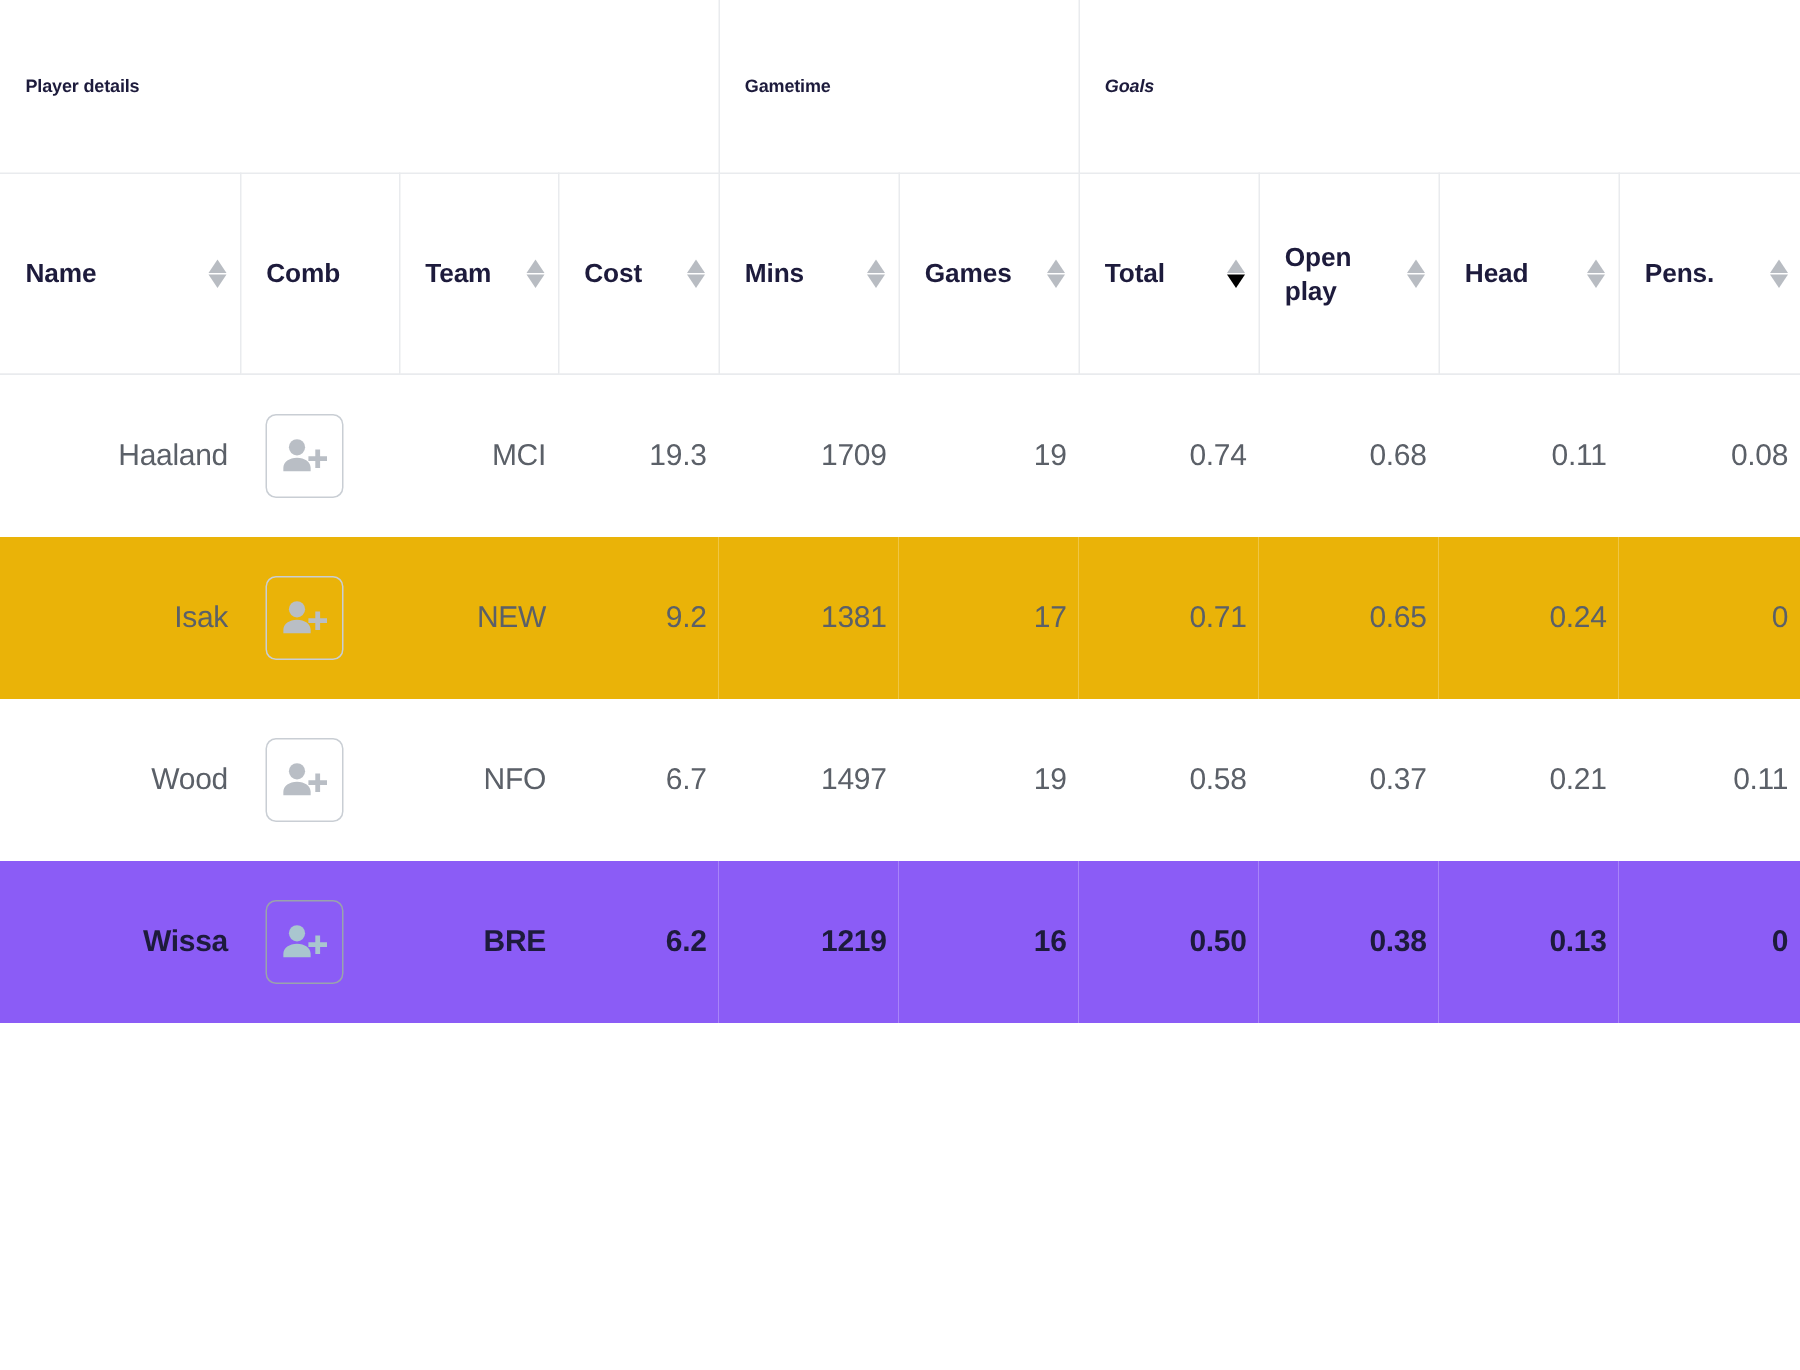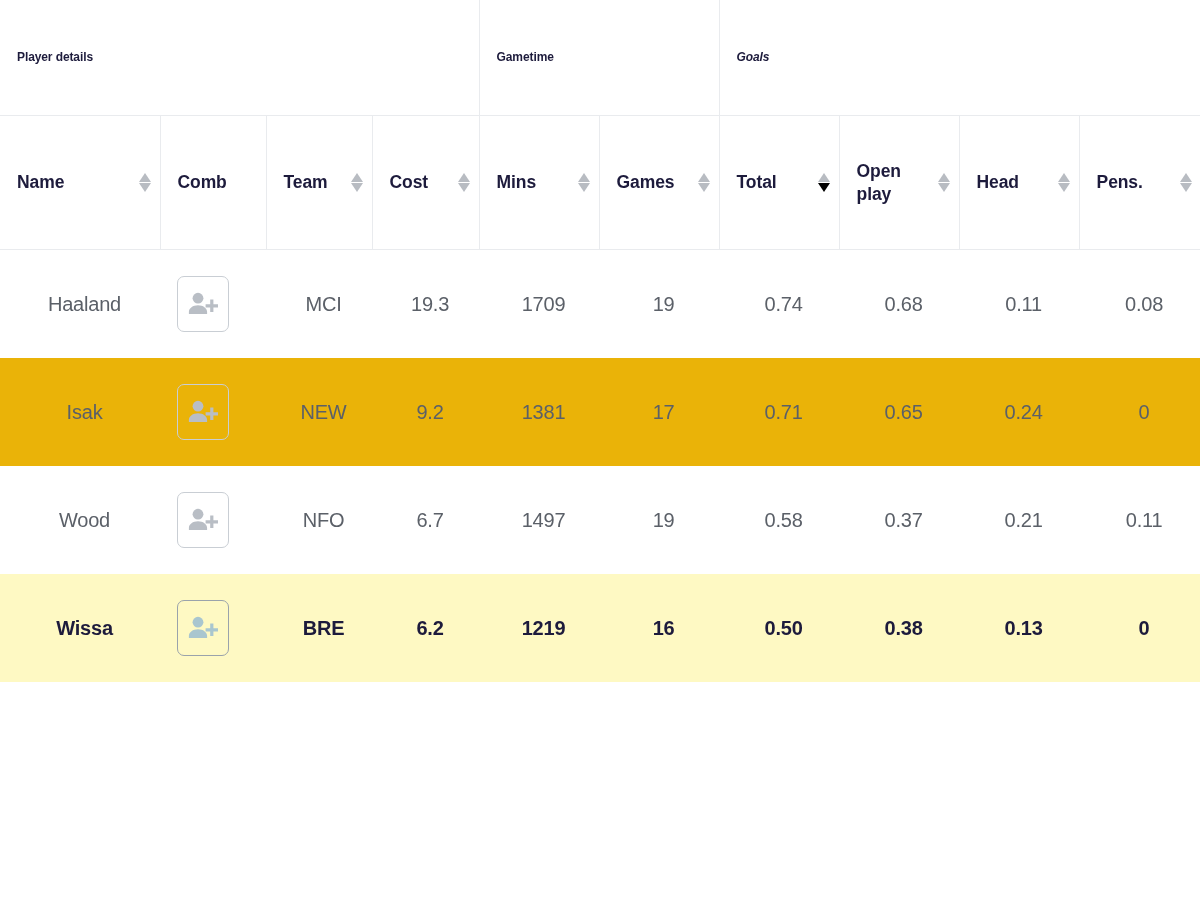--- a/index.html
+++ b/index.html
@@ -94,27 +94,27 @@
 
   
   .stats-table td {
     height: 108px;
     vertical-align: middle;
     padding: 0 8px 0 17px;
     font-size: 20px;
     font-weight: 400;
     color: #5b6068;
     letter-spacing: -0.2px;
-    text-align: center;
+    text-align: right;
     border: none;
     margin-left: 48px;
   }
   tbody tr.row-odd  { background: #ffffff; }
   tbody tr.row-even { background: #eab308; }
-  tbody tr.row-highlight { background: #fef9c3; }
+  tbody tr.row-highlight { background: #8b5cf6; }
   tbody tr.row-highlight td {
     color: #1d1b3c;
     font-weight: 700;
   }
   td.cell-name { font-size: 20px; }
 
   
   td.cell-comb { padding-left: 17px; }
   .add-btn {
     width: 52px;

